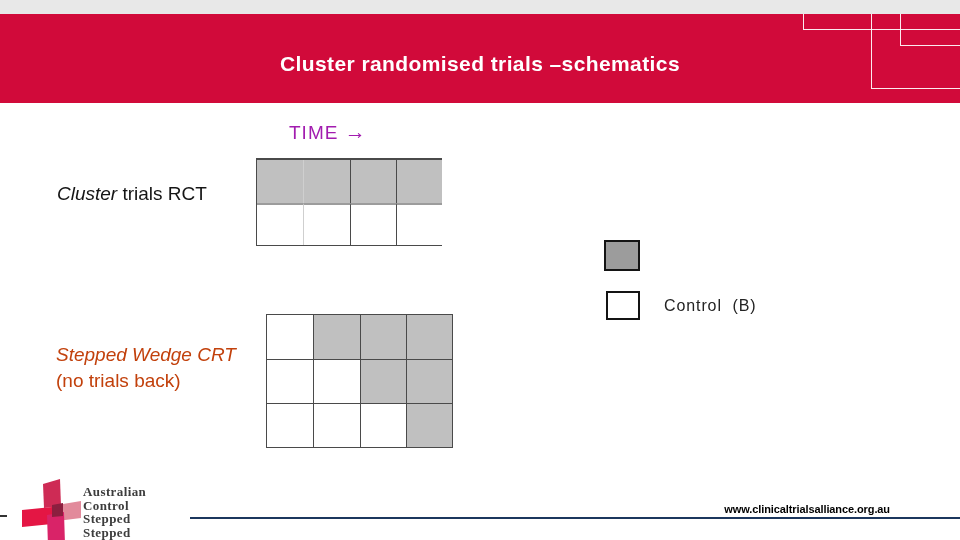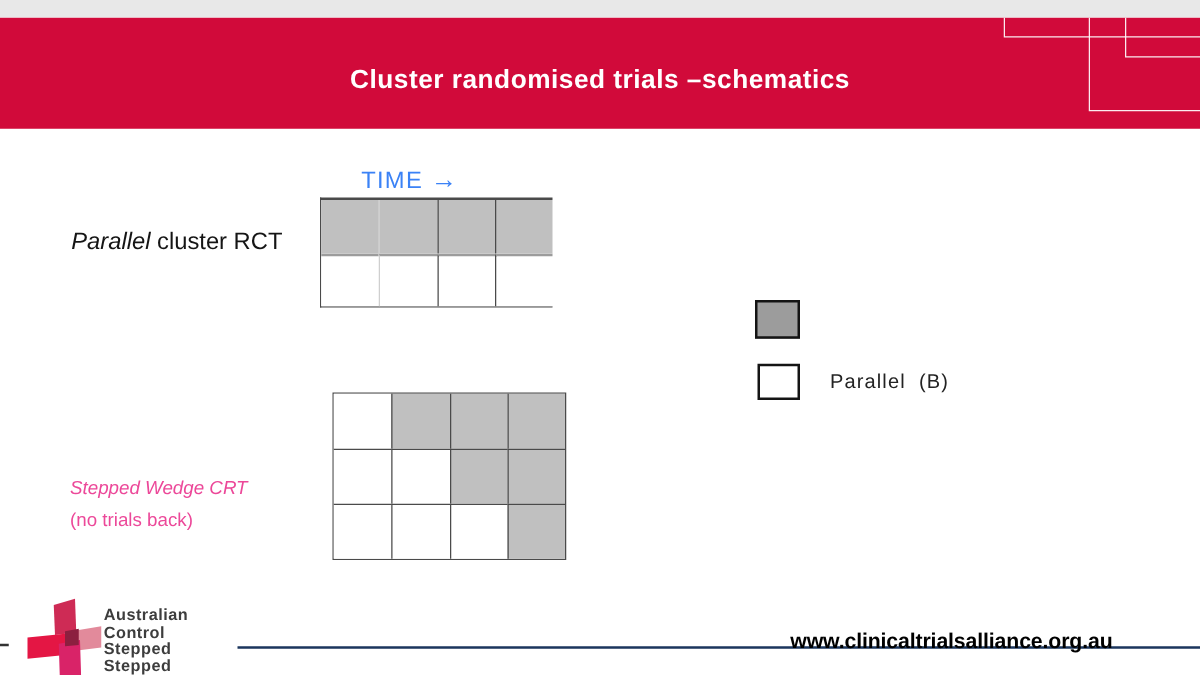--- a/index.html
+++ b/index.html
@@ -16,29 +16,29 @@
   .header-title{
     position:absolute;left:0;top:38px;width:100%;text-align:center;
     color:#ffffff;font-weight:bold;font-size:21px;letter-spacing:0.4px;
   }
   .deco{position:absolute;border:1.5px solid rgba(255,255,255,0.92);background:transparent;}
   .deco1{left:803px;top:-22px;width:260px;height:36px;}
   .deco2{left:871px;top:-22px;width:260px;height:95px;}
   .deco3{left:900px;top:-22px;width:260px;height:52px;}
   
   .time-label{
-    position:absolute;left:289px;top:118px;font-size:19px;color:#3b82f6;
+    position:absolute;left:289px;top:106px;font-size:19px;color:#a21caf;
     letter-spacing:1px;white-space:pre;
   }
   .time-arrow{font-weight:bold;font-size:21px;letter-spacing:0;}
   .parallel-label{
     position:absolute;left:57px;top:169px;font-size:19px;color:#151515;white-space:pre;
   }
   .stepped-label{
-    position:absolute;left:56px;top:364px;font-size:15px;color:#ec4899;line-height:25.5px;white-space:pre;
+    position:absolute;left:56px;top:328px;font-size:19px;color:#c2410c;line-height:25.5px;white-space:pre;
   }
   .italic{font-style:italic;}
   
   .grid{
     position:absolute;display:grid;box-sizing:border-box;
   }
   .grid .cell{box-sizing:border-box;}
   .fill-a{background:var(--grid-fill-intervention,#C0C0C0);}
   .fill-b{background:var(--grid-fill-control,#FFFFFF);}
   #grid-parallel{
@@ -66,58 +66,58 @@
   .legend-label{
     position:absolute;left:664px;font-size:16px;color:#232323;
     letter-spacing:0.9px;white-space:pre;
   }
   #label-intervention{top:233px;}
   #label-control{top:283px;}
   
   .logo-svg{position:absolute;left:15px;top:462px;}
   .logo-text{
     position:absolute;left:83px;top:471px;font-size:13px;font-weight:bold;
-    color:#3D3D3D;line-height:13.6px;letter-spacing:0.4px;
+    color:#3D3D3D;line-height:13.6px;letter-spacing:0.4px;font-family:Liberation Serif, serif;
   }
   .footer-tick{position:absolute;left:0;top:501px;width:7px;height:2px;background:#333;}
   .footer-line{position:absolute;left:190px;top:503px;width:770px;height:2px;background:var(--footer-line-navy,#1B365D);}
   .footer-url{
-    position:absolute;right:70px;top:489px;font-size:17px;font-weight:bold;
+    position:absolute;right:70px;top:489px;font-size:11px;font-weight:bold;
     color:#000;letter-spacing:-0.1px;
   }
 </style>
 </head>
 <body>
 
 <div class="slide">
 
   <div class="header">
     <div class="header-title">Cluster randomised trials –schematics</div>
     <div class="deco deco1"></div>
     <div class="deco deco2"></div>
     <div class="deco deco3"></div>
   </div>
 
   <div class="time-label"><span>TIME </span><span class="time-arrow">→</span></div>
 
-  <div class="parallel-label"><span class="italic">Parallel</span><span> cluster RCT</span></div>
+  <div class="parallel-label"><span class="italic">Cluster</span><span> trials RCT</span></div>
   <div class="grid" id="grid-parallel">
       <div class="cell fill-a"></div>
       <div class="cell fill-a c1"></div>
       <div class="cell fill-a c2"></div>
       <div class="cell fill-a c3"></div>
       <div class="cell fill-b r1"></div>
       <div class="cell fill-b c1 r1"></div>
       <div class="cell fill-b c2 r1"></div>
       <div class="cell fill-b c3 r1"></div>
     </div>
 
   <div class="legend-swatch" id="swatch-intervention"></div>
   <div class="legend-swatch" id="swatch-control"></div>
-  <div class="legend-label" id="label-control">Parallel  (B)</div>
+  <div class="legend-label" id="label-control">Control  (B)</div>
 
   <div class="stepped-label"><span class="italic">Stepped Wedge CRT</span><br><span>(no trials back)</span></div>
   <div class="grid" id="grid-stepped">
       <div class="cell fill-b"></div>
       <div class="cell fill-a c1"></div>
       <div class="cell fill-a c2"></div>
       <div class="cell fill-a c3"></div>
       <div class="cell fill-b r1"></div>
       <div class="cell fill-b c1 r1"></div>
       <div class="cell fill-a c2 r1"></div>

